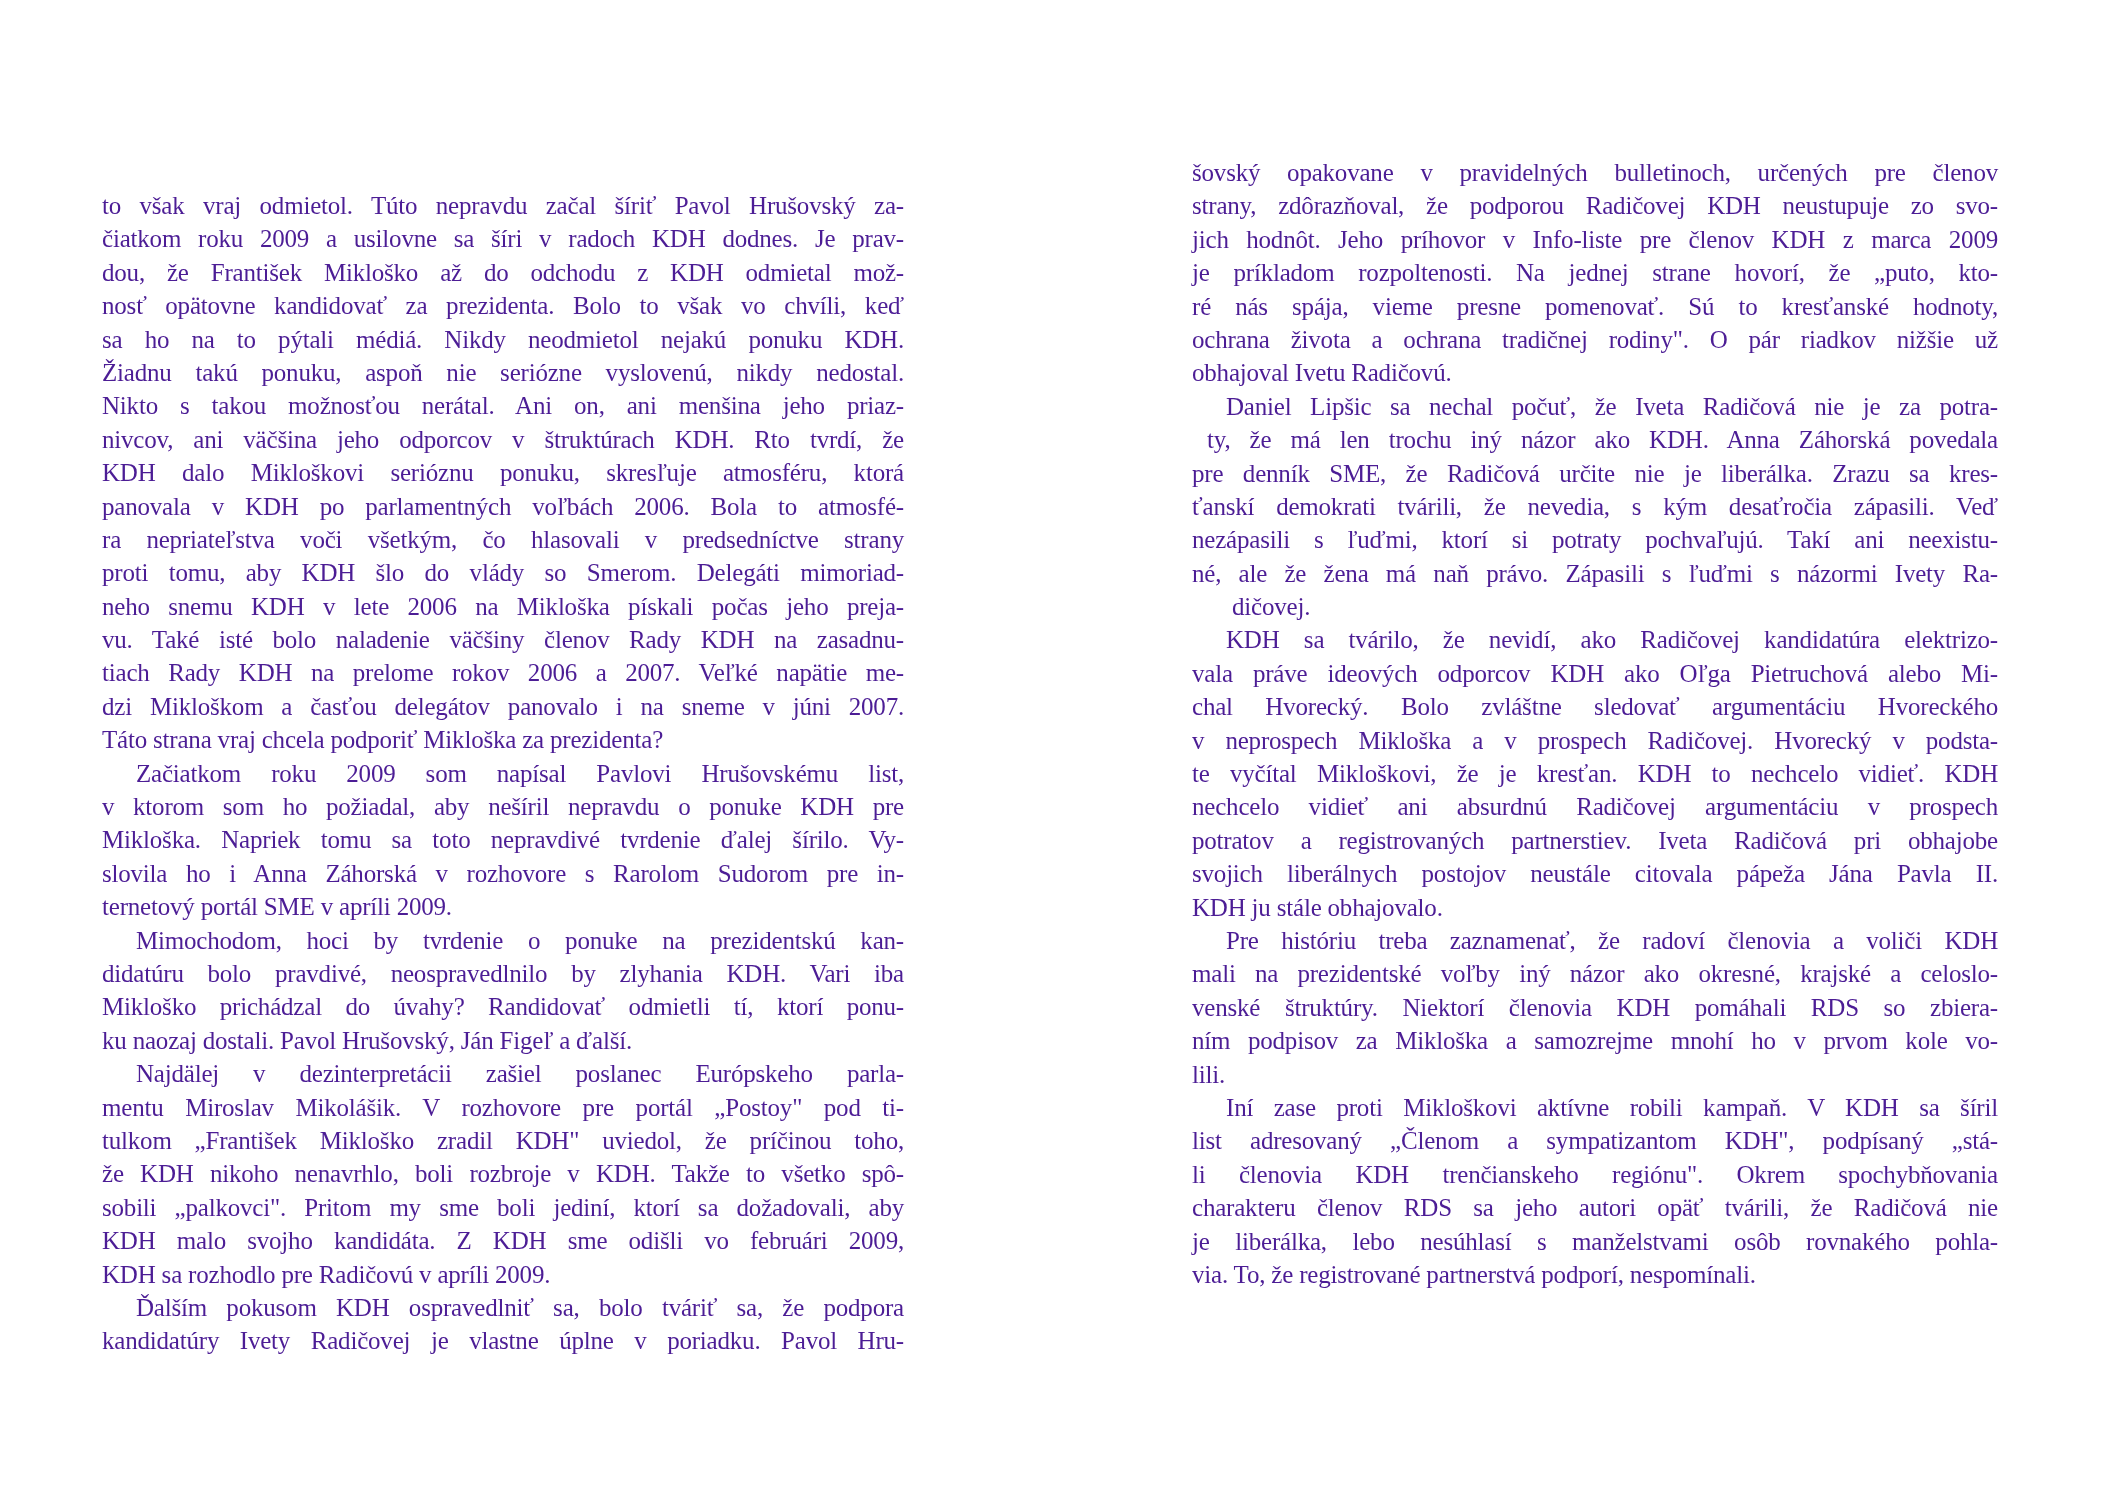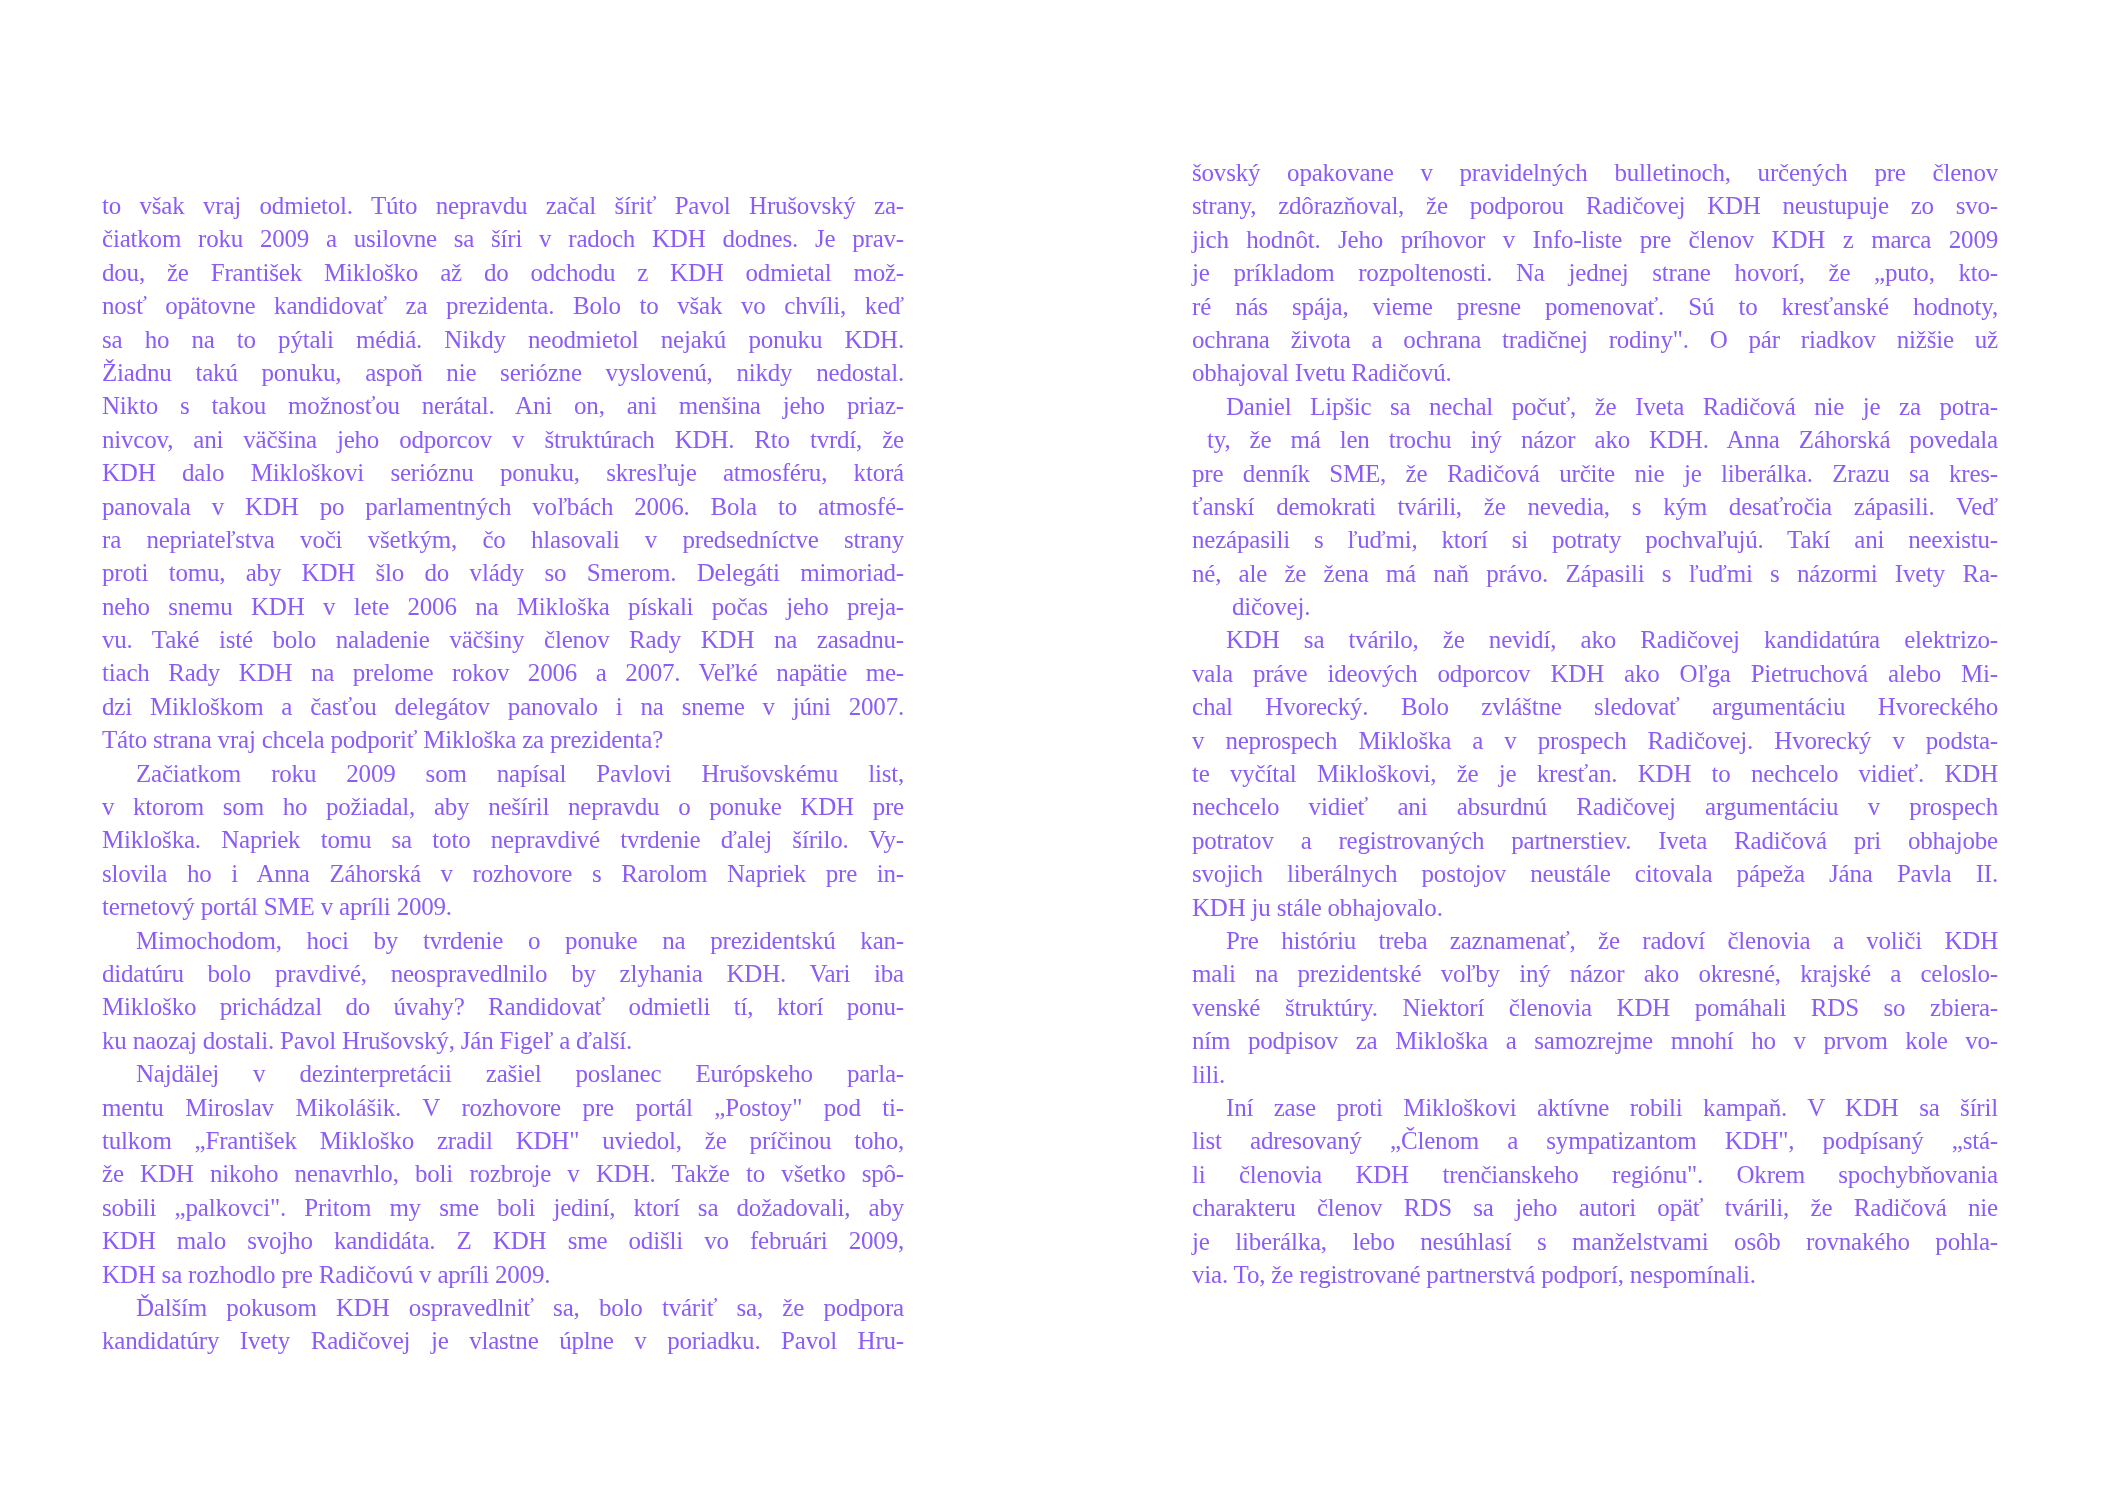--- a/index.html
+++ b/index.html
@@ -1,21 +1,21 @@
 <!DOCTYPE html>
 <html><head>
 <meta charset="utf-8">
 <style>
   html, body { margin: 0; padding: 0; background: #ffffff; }
   body { width: 2116px; height: 1500px; position: relative; overflow: hidden; }
   .page {
     position: absolute;
     font-family: "Liberation Serif", "DejaVu Serif", serif;
     font-size: 25px;
-    color: #8b5cf6;
+    color: #4c1d95;
   }
   .page-left { left: 102px; top: 189px; width: 802px; }
   .page-right { left: 1192px; top: 156px; width: 806px; }
   .line {
     display: block;
     height: 33.4px;
     line-height: 33.4px;
     white-space: nowrap;
     text-align: justify;
     text-align-last: justify;
@@ -45,21 +45,21 @@
       <span class="line" style="white-space: normal;">neho snemu KDH v lete 2006 na Mikloška pískali počas jeho preja-</span>
       <span class="line" style="white-space: normal;">vu. Také isté bolo naladenie väčšiny členov Rady KDH na zasadnu-</span>
       <span class="line" style="white-space: normal;">tiach Rady KDH na prelome rokov 2006 a 2007. Veľké napätie me-</span>
       <span class="line" style="white-space: normal;">dzi Mikloškom a časťou delegátov panovalo i na sneme v júni 2007.</span>
       <span class="line last" style="white-space: normal;">Táto strana vraj chcela podporiť Mikloška za prezidenta?</span>
     </div>
     <div>
       <span class="line indent" style="white-space: normal;">Začiatkom roku 2009 som napísal Pavlovi Hrušovskému list,</span>
       <span class="line" style="white-space: normal;">v ktorom som ho požiadal, aby nešíril nepravdu o ponuke KDH pre</span>
       <span class="line" style="white-space: normal;">Mikloška. Napriek tomu sa toto nepravdivé tvrdenie ďalej šírilo. Vy-</span>
-      <span class="line" style="white-space: normal;">slovila ho i Anna Záhorská v rozhovore s Rarolom Napriek pre in-</span>
+      <span class="line" style="white-space: normal;">slovila ho i Anna Záhorská v rozhovore s Rarolom Sudorom pre in-</span>
       <span class="line last" style="white-space: normal;">ternetový portál SME v apríli 2009.</span>
     </div>
     <div>
       <span class="line indent" style="white-space: normal;">Mimochodom, hoci by tvrdenie o ponuke na prezidentskú kan-</span>
       <span class="line" style="white-space: normal;">didatúru bolo pravdivé, neospravedlnilo by zlyhania KDH. Vari iba</span>
       <span class="line" style="white-space: normal;">Mikloško prichádzal do úvahy? Randidovať odmietli tí, ktorí ponu-</span>
       <span class="line last" style="white-space: normal;">ku naozaj dostali. Pavol Hrušovský, Ján Figeľ a ďalší.</span>
     </div>
     <div>
       <span class="line indent" style="white-space: normal;">Najdälej v dezinterpretácii zašiel poslanec Európskeho parla-</span>

